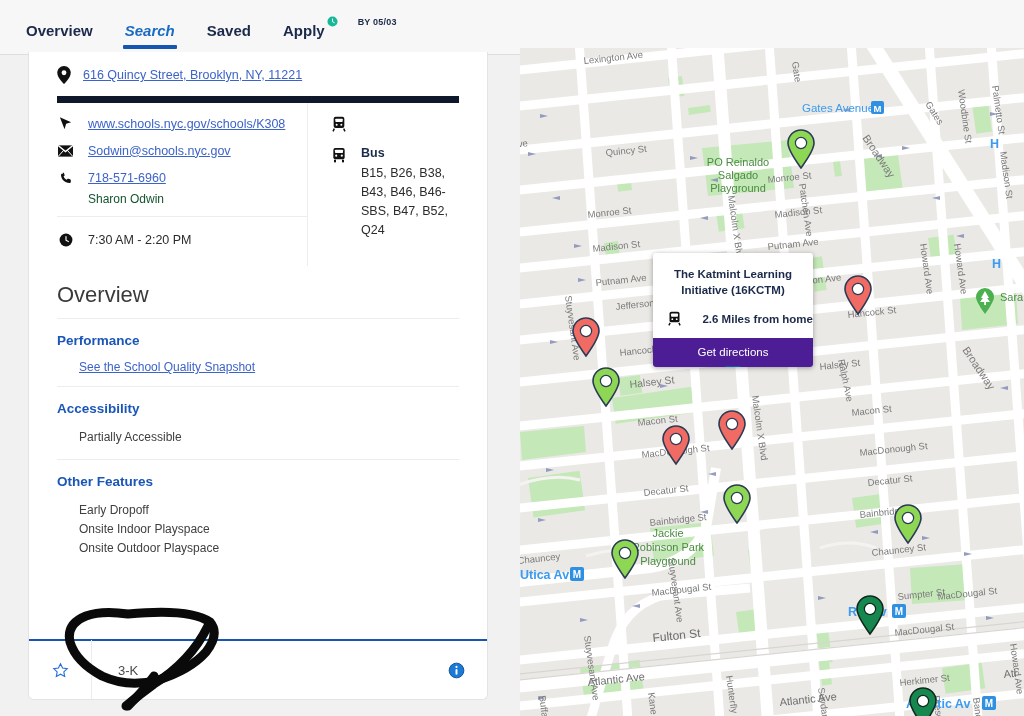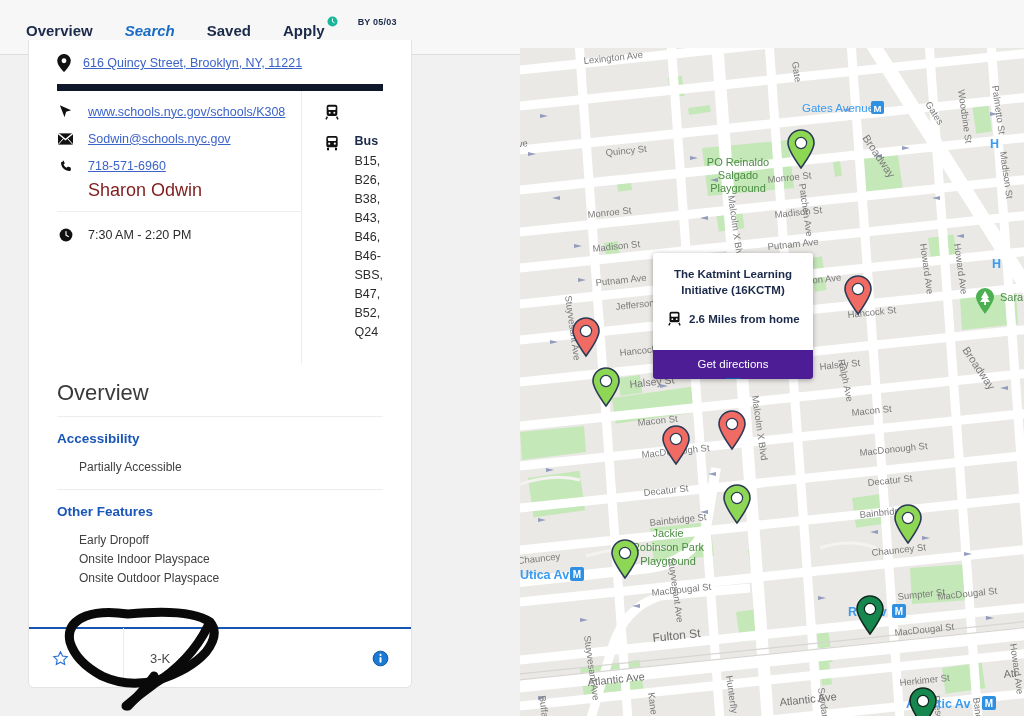--- a/index.html
+++ b/index.html
@@ -26,57 +26,57 @@
     height:4px;background:#1557b0;border-radius:1px;
   }
   .apply-wrap{display:flex;align-items:flex-start;}
   .apply-badge{display:inline-flex;align-items:center;gap:20px;margin-left:2px;
     transform:translateY(-6px);}
   .clock-ico{width:11px;height:11px;display:block;}
   .apply-by{font-size:9px;font-weight:bold;color:#1b2a4a;letter-spacing:.2px;}
 
   
   #leftcard{
-    position:absolute;left:28px;top:40px;width:384px;height:648px;
+    position:absolute;left:28px;top:52px;width:460px;height:648px;
     background:#fff;border:1px solid #e3e3e3;border-top:none;
     border-bottom-left-radius:6px;border-bottom-right-radius:6px;
     box-sizing:border-box;overflow:hidden;
   }
   .addr-row{display:flex;align-items:center;gap:12px;padding:14px 28px 12px 28px;}
   .addr-link{font-size:12.5px;color:#3c63c8;text-decoration:underline;cursor:pointer;}
   .pin-ico{width:14px;height:18px;flex:0 0 auto;}
 
   .twocol{display:flex;border-top:7px solid #0f172a;margin:0 28px;}
   .colL{width:250px;box-sizing:border-box;padding:12px 0 8px 0;}
   .colR{flex:1;box-sizing:border-box;padding:12px 0 8px 22px;border-left:1px solid #ededed;}
 
   .cline{display:flex;align-items:center;gap:14px;margin:0 0 10px 0;min-height:17px;}
   .cico{width:17px;display:flex;justify-content:center;flex:0 0 auto;}
   .clink{font-size:12.5px;color:#3c63c8;text-decoration:underline;cursor:pointer;}
   .cplain{font-size:12.5px;color:#2b2b2b;}
-  .sub-indent{margin-left:31px;font-size:18px;color:#7f1d1d;margin-top:-4px;margin-bottom:0;}
+  .sub-indent{margin-left:31px;font-size:12px;color:#14532d;margin-top:-4px;margin-bottom:0;}
 
   .hours-sep{border-top:1px solid #ededed;margin:10px 0 0 0;padding-top:14px;}
 
   .transit-blk{display:flex;gap:14px;margin-bottom:14px;}
   .transit-ico{width:17px;flex:0 0 auto;padding-top:1px;display:flex;justify-content:center;}
   .transit-ttl{font-size:12.5px;font-weight:bold;color:#1b2a4a;margin-bottom:4px;}
   .transit-val{font-size:12.5px;color:#2b2b2b;line-height:19px;max-width:125px;}
 
   .ov-title{font-size:22px;color:#3a3a3a;font-weight:normal;padding:16px 28px 10px 28px;}
   .sect{margin:0 28px;border-top:1px solid #ededed;padding:14px 0 12px 0;}
   .sect-h{font-size:13.5px;font-weight:bold;color:#1a56b8;margin-bottom:12px;}
   .sect-link{font-size:12px;color:#3c63c8;text-decoration:underline;margin-left:22px;cursor:pointer;}
   .sect-item{font-size:12px;color:#404040;margin-left:22px;line-height:19px;}
 
   
   #cardbottom{
     position:absolute;left:0;bottom:0;width:100%;height:60px;
     border-top:2px solid #1557b0;background:#fff;box-sizing:border-box;
-    display:flex;align-items:center;gap:32px;
+    display:flex;align-items:center;
   }
   .bb-star{width:62px;display:flex;justify-content:center;align-items:center;cursor:pointer;}
   .bb-grade{border-left:1px solid #ececec;height:60px;display:flex;align-items:center;padding-left:26px;flex:1;}
   .bb-grade span{font-size:13px;color:#4a4a4a;}
   .bb-info{padding-right:22px;cursor:pointer;display:flex;align-items:center;}
 
   
   #map{
     position:absolute;left:520px;top:48px;width:504px;height:668px;
     background:#ebe9e6;overflow:hidden;
@@ -85,21 +85,21 @@
 
   
   #popup{
     position:absolute;left:653px;top:253px;width:160px;
     background:#fff;border-radius:3px;
     box-shadow:0 1px 5px rgba(0,0,0,.35);
     overflow:hidden;z-index:40;
   }
   .pop-ttl{font-size:11.5px;font-weight:bold;color:#1b2a4a;text-align:center;
     padding:13px 10px 0 10px;line-height:16px;}
-  .pop-dist{display:flex;align-items:center;gap:7px;padding:13px 0 24px 14px;}
+  .pop-dist{display:flex;align-items:center;gap:7px;padding:13px 0 12px 14px;justify-content:space-between;}
   .pop-dist span{font-size:11.5px;font-weight:bold;color:#1b2a4a;}
   .pop-btn{
     background:#4c1d95;color:#fff;text-align:center;font-size:11.5px;
     padding:8px 0 9px 0;cursor:pointer;
   }
   #popup:after{
     content:"";position:absolute;left:72px;bottom:-8px;
     width:0;height:0;border-left:8px solid transparent;border-right:8px solid transparent;
     border-top:9px solid #1557b0;
   }
@@ -219,20 +219,24 @@
         <div>
           <div class="transit-ttl">Bus</div>
           <div class="transit-val">B15, B26, B38, B43, B46, B46-SBS, B47, B52, Q24</div>
         </div>
       </div>
     </div>
   </div>
 
   <div class="ov-title">Overview</div>
 
+  <div class="sect">
+    <div class="sect-h">Performance</div>
+    <div class="sect-link">See the School Quality Snapshot</div>
+  </div>
 
   <div class="sect">
     <div class="sect-h">Accessibility</div>
     <div class="sect-item">Partially Accessible</div>
   </div>
 
   <div class="sect">
     <div class="sect-h">Other Features</div>
     <div class="sect-item">Early Dropoff</div>
     <div class="sect-item">Onsite Indoor Playspace</div>

